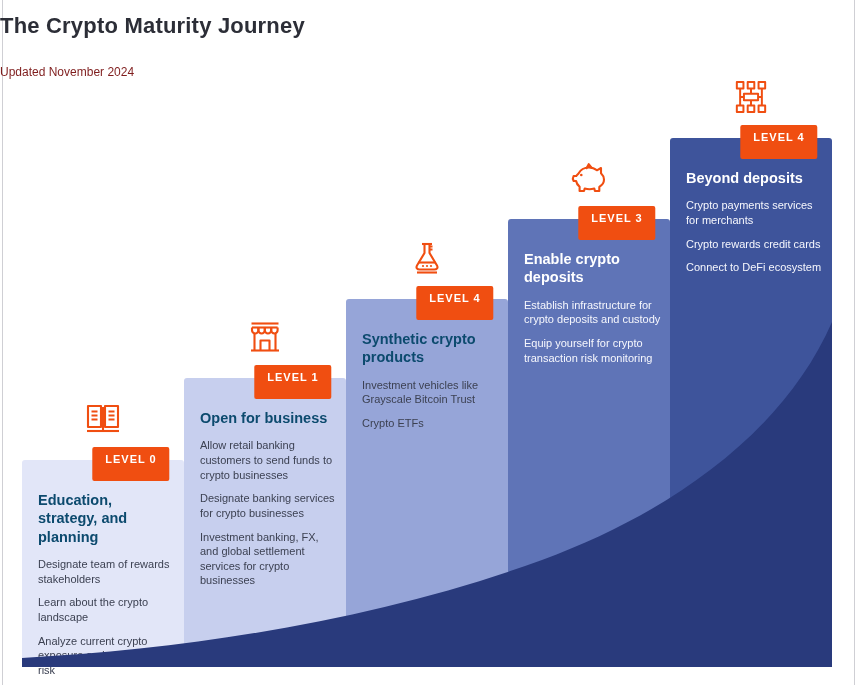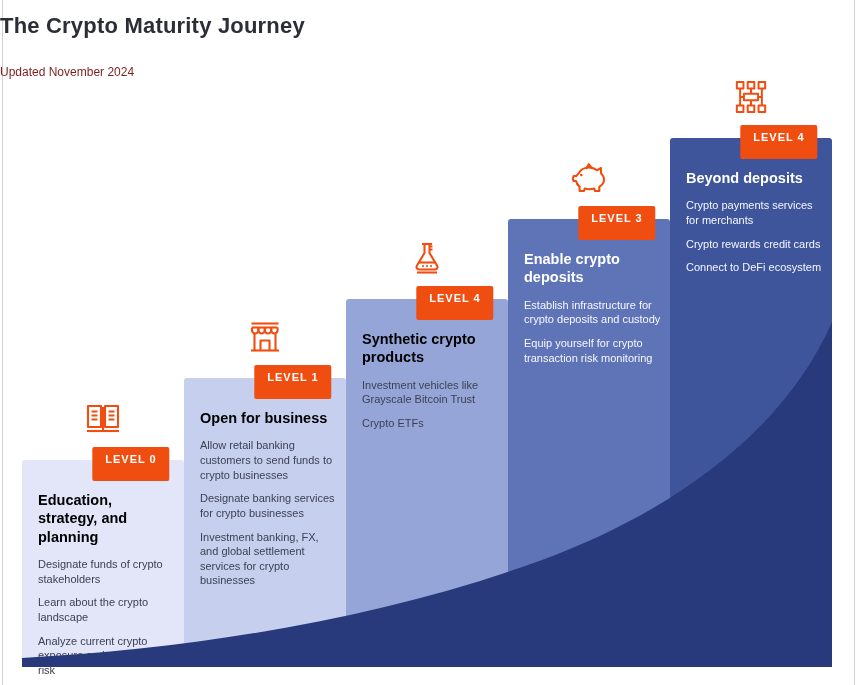--- a/index.html
+++ b/index.html
@@ -69,21 +69,21 @@
 
   .panel-title {
     font-size: 14.5px; font-weight: 700; line-height: 1.27;
     margin-bottom: 11px;
   }
   .panel-item {
     font-size: 11px; line-height: 1.33;
     margin-bottom: 9px;
     max-width: 138px;
   }
-  .column.dark-text  .panel-title { color: #000000; }
+  .column.dark-text  .panel-title { color: #0c4a6e; }
   .column.dark-text  .panel-item  { color: #3c4152; }
   .column.light-text .panel-title { color: #ffffff; }
   .column.light-text .panel-item  { color: #f6f7fd; }
 
   .swoosh {
     position: absolute; left: 0; top: 0; width: 810px; height: 667px;
     z-index: 2; pointer-events: none;
   }
 </style>
 </head>
@@ -109,21 +109,21 @@
             <rect x="21" y="4" width="13" height="21"></rect>
             <path d="M7.5 9.5h6M7.5 13.5h6M7.5 17.5h6M24.5 9.5h6M24.5 13.5h6M24.5 17.5h6"></path>
             <path d="M19 5v24"></path>
             <path d="M3 29h32"></path>
           </g>
         </svg>
       </div>
       <div class="badge"><span>LEVEL 0</span></div>
       <div class="panel" style="background: rgb(226, 230, 248);">
         <div class="panel-title">Education, strategy, and planning</div>
-        <p class="panel-item">Designate funds of crypto stakeholders</p>
+        <p class="panel-item">Designate team of rewards stakeholders</p>
         <p class="panel-item">Learn about the crypto landscape</p>
         <p class="panel-item">Analyze current crypto exposure and associated risk</p>
       </div>
     </div>
 
     <div class="column dark-text" style="left:162px; --panel-top:378px;">
       <div class="icon-wrap">
         <svg width="38" height="34" viewBox="0 0 38 34">
           <g class="icon-stroke">
             <path d="M5.5 3.5h27"></path>

